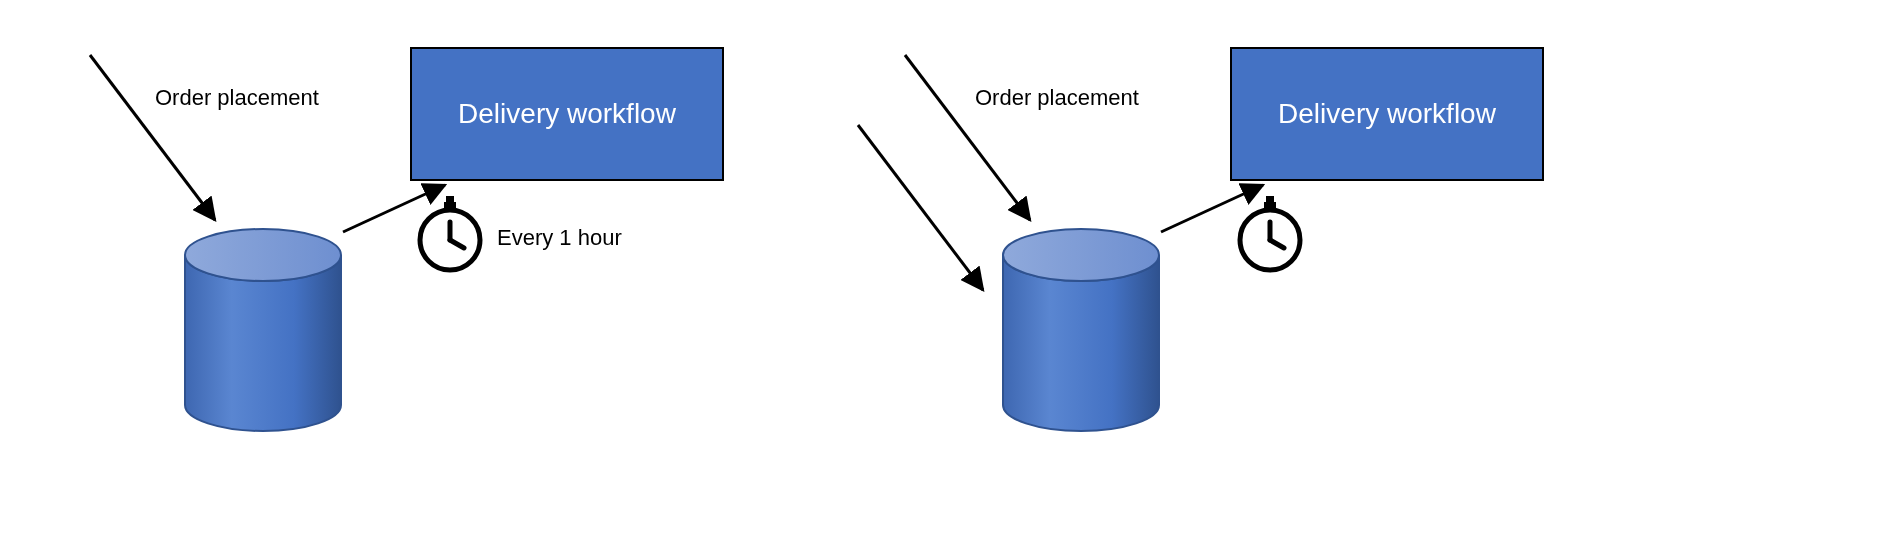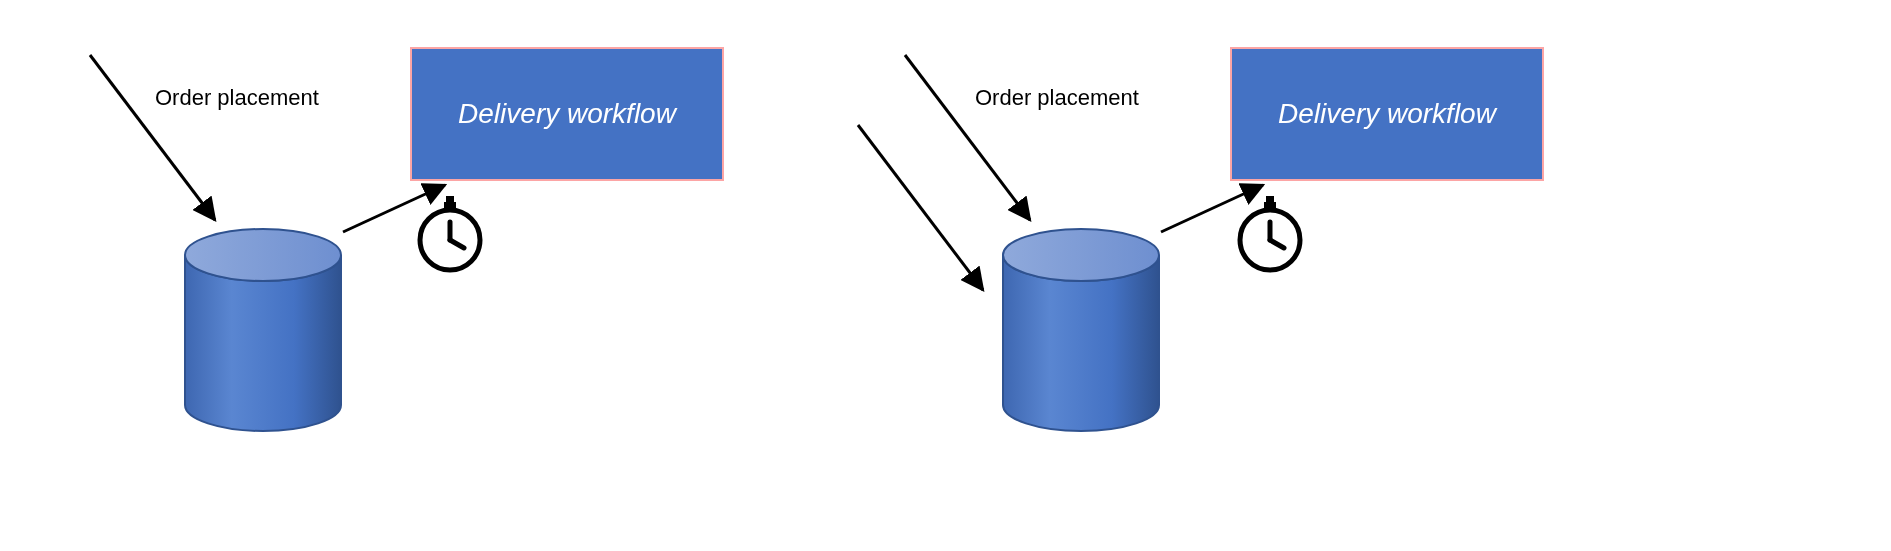--- a/index.html
+++ b/index.html
@@ -16,46 +16,46 @@
   }
   .label {
     position: absolute;
     font-size: 22px;
     color: #000;
     white-space: nowrap;
   }
   .box {
     position: absolute;
     background: #4472C4;
-    border: 2px solid #fca5a5;
+    border: 2px solid #000000;
     color: #fff;
     font-size: 28px;
     display: flex;
     align-items: center;
     justify-content: center;
-    font-style: italic;
   }
   svg.overlay {
     position: absolute;
     left: 0;
     top: 0;
     width: 1891px;
     height: 551px;
     pointer-events: none;
   }
 </style>
 </head>
 <body>
 
 <div class="canvas">
 
   <div class="box" style="left:410px; top:47px; width:310px; height:130px;">
     <span>Delivery workflow</span>
   </div>
   <span class="label" style="left:155px; top:85px;">Order placement</span>
+  <span class="label" style="left:497px; top:225px;">Every 1 hour</span>
 
   <div class="box" style="left:1230px; top:47px; width:310px; height:130px;">
     <span>Delivery workflow</span>
   </div>
   <span class="label" style="left:975px; top:85px;">Order placement</span>
 
   <svg class="overlay" viewBox="0 0 1891 551">
     <defs>
       <marker id="arrowhead" viewBox="0 0 10 10" refX="9" refY="5" markerWidth="8" markerHeight="8" orient="auto-start-reverse">
         <path d="M 0 0 L 10 5 L 0 10 z" fill="#000"></path>

